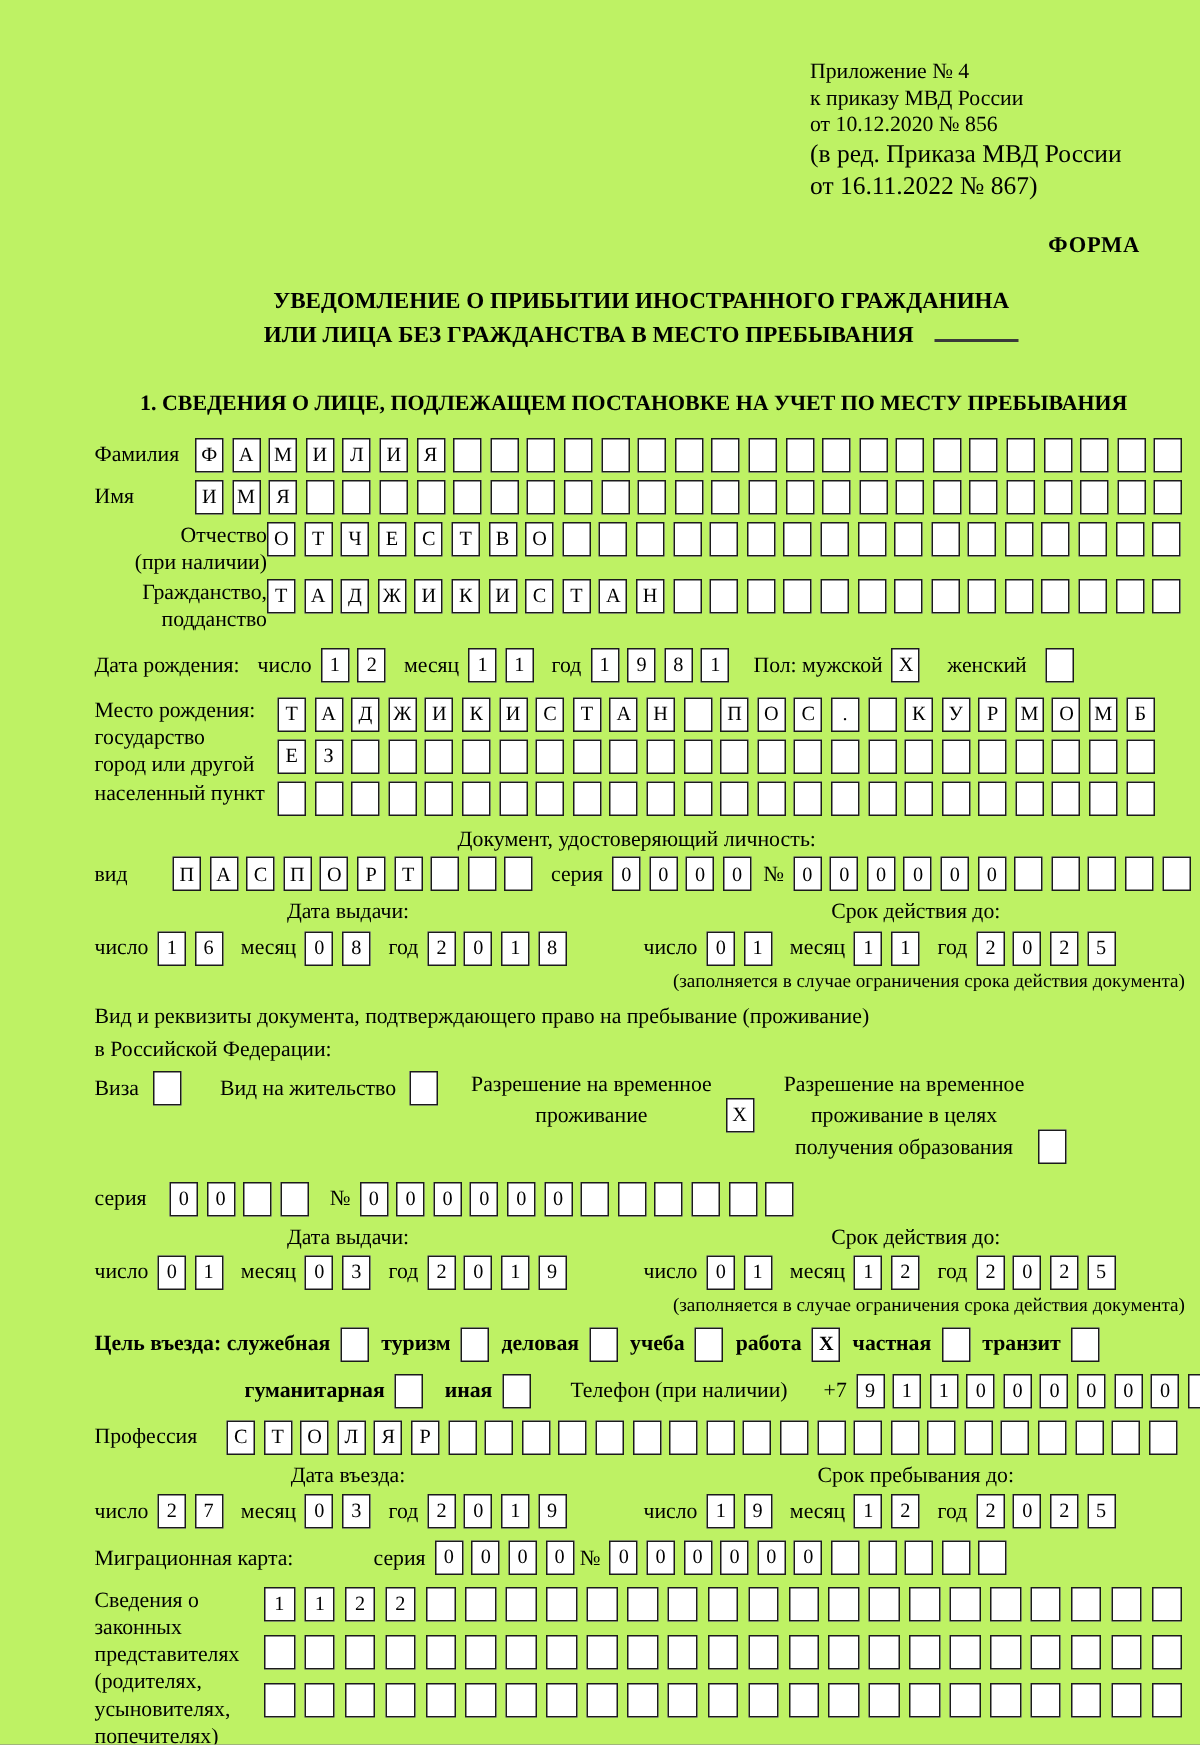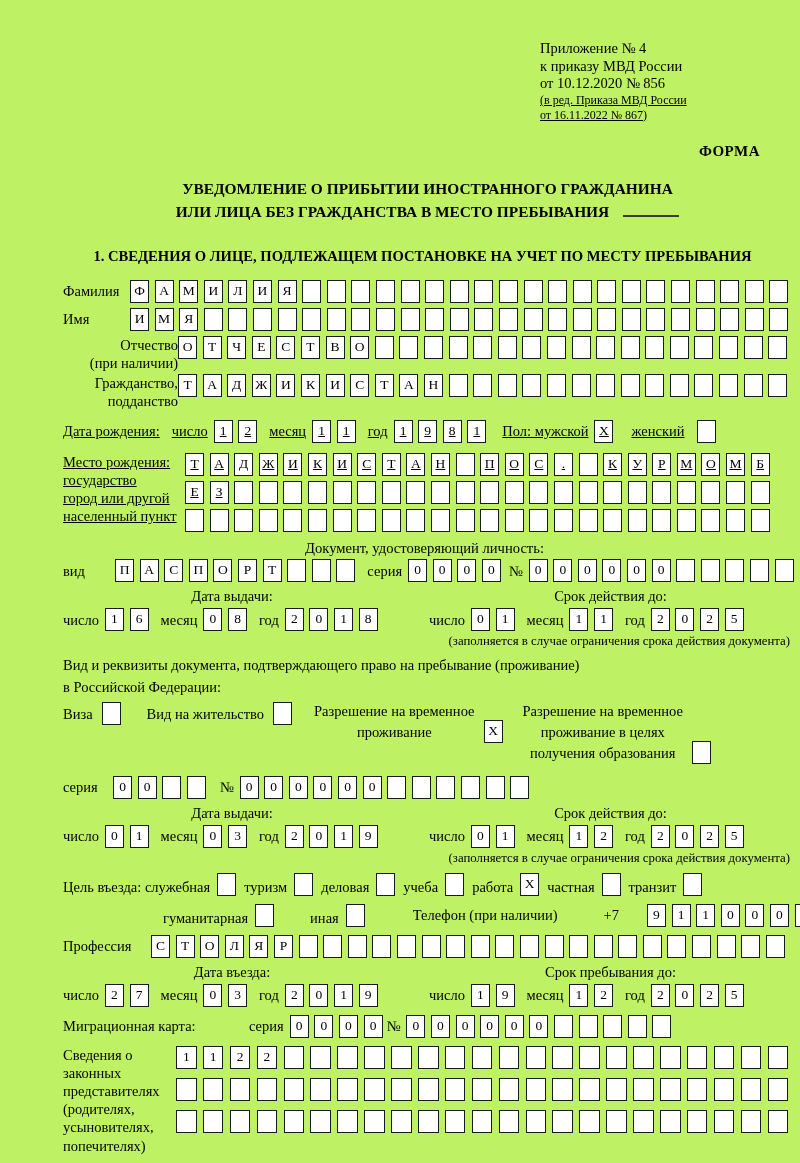--- a/index.html
+++ b/index.html
@@ -6,59 +6,59 @@
   .page{
     width:800px;height:1163px;background:#bef264;color:#000;
     font-family:"Liberation Serif","DejaVu Serif",serif;
     font-size:14.5px;line-height:1.25;
     box-sizing:border-box;padding:40px 8px 0 63px;
     position:relative;overflow:hidden;margin:0 auto;
   }
   
   .hdr{margin-left:477px;}
   .hdr div{line-height:1.22;}
-  .hdr .sm{font-size:12px;text-decoration:underline;}
+  .hdr .sm{font-size:17px;}
   .forma{font-weight:bold;text-align:right;margin:20px 32px 0 0;font-size:15px;letter-spacing:.5px;}
   .title{font-weight:bold;text-align:center;font-size:15.4px;margin-top:16px;line-height:1.5;}
   .blank-line{display:inline-block;width:56px;border-bottom:2.4px solid #3a3a3a;margin-left:14px;}
   .sec{font-weight:bold;text-align:center;font-size:14.6px;margin:24px 0 0 -10px;}
 
   
   .cells{display:flex;gap:5.6px;flex:none;}
   .cell{
     box-sizing:border-box;flex:none;width:19px;height:23px;
     border:1.7px solid #1b1b1b;background:#fff;
     display:flex;align-items:center;justify-content:center;
     font-size:13.5px;
   }
   .cells.w{gap:6.4px;}
   .cells.w .cell{width:20.5px;}
 
   .row{display:flex;align-items:center;}
   .rowtop{display:flex;align-items:flex-start;}
   .lbl{flex:none;}
   .mt2{margin-top:2px;}.mt4{margin-top:4px;}.mt5{margin-top:5px;}.mt6{margin-top:6px;}
-  .mt8{margin-top:8px;}.mt10{margin-top:10px;text-decoration:underline;}.mt12{margin-top:12px;}.mt14{margin-top:14px;}
+  .mt8{margin-top:8px;}.mt10{margin-top:10px;}.mt12{margin-top:12px;}.mt14{margin-top:14px;}
 
   .w67{width:67px;}.w115{width:115px;text-align:right;}.w122{width:122px;}.w113{width:113px;}
   .stack{display:flex;flex-direction:column;gap:5px;}
 
   .gl{margin:0 6px 0 12px;flex:none;}           
   .gl0{margin:0 6px 0 0;flex:none;}
 
   .dochead{font-weight:normal;text-align:center;margin:7px 0 2px -6px;font-size:14.6px;}
 
   .twocol{display:flex;margin-top:5px;}
   .colL{width:338px;}
   .colR{margin-left:28px;flex:1;}
   .col-head{text-align:center;margin-bottom:3px;}
   .daterow{display:flex;align-items:center;}
   .note{text-align:right;font-size:12.8px;margin-top:3px;padding-right:2px;}
 
-  .pair{display:flex;align-items:flex-end;flex:none;}
+  .pair{display:flex;align-items:center;flex:none;font-weight:bold;}
   .pair .cell{margin-left:7px;}
   .visa-item{display:flex;align-items:flex-end;flex:none;}
   .visa-item .txt{text-align:center;line-height:1.45;}
   .visa-item .cell{margin-left:9px;margin-top:1px;}
 
   .rep-note{font-size:12.9px;text-align:center;margin-top:9px;}
 </style>
 </head>
 <body>
 
@@ -568,21 +568,21 @@
         </div>
     </div>
     <div class="pair">
       <span>транзит</span>
       <div class="cells">
           <span class="cell"></span>
         </div>
     </div>
   </div>
 
-  <div class="row mt8" style="padding-left:100px;gap:22px;">
+  <div class="row mt8" style="padding-left:100px;">
     <div class="pair">
       <span>гуманитарная</span>
       <div class="cells">
           <span class="cell"></span>
         </div>
     </div>
     <div class="pair" style="margin-left:14px;">
       <span>иная</span>
       <div class="cells">
           <span class="cell"></span>

